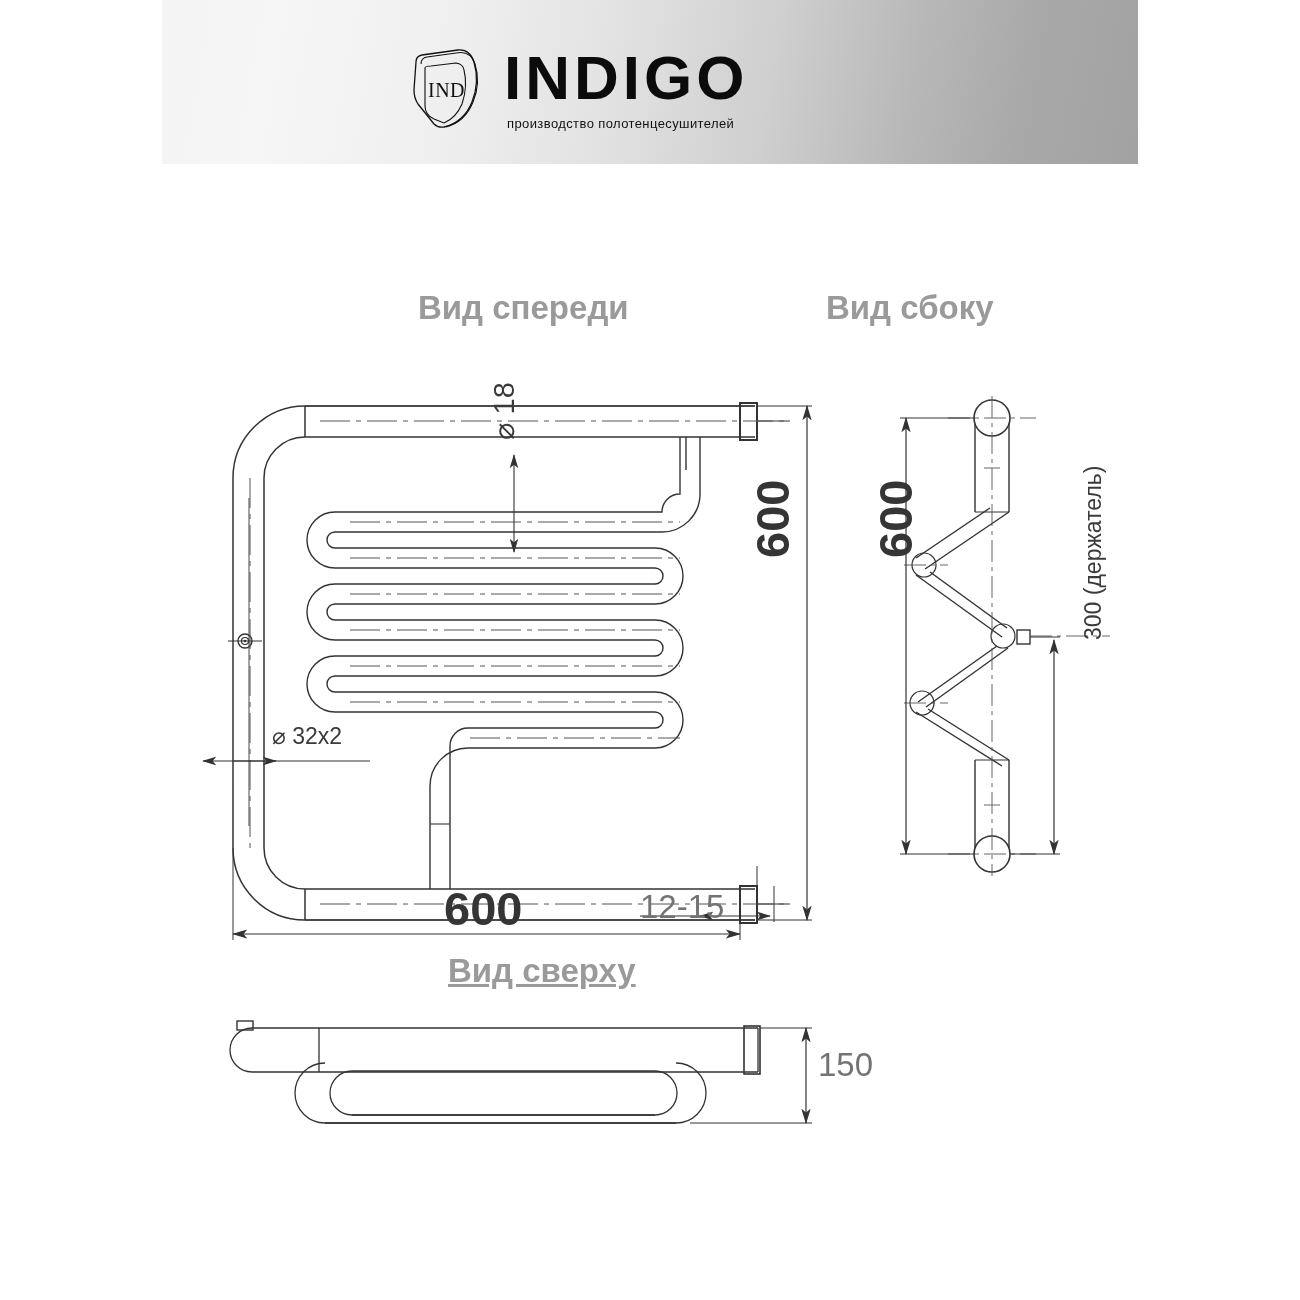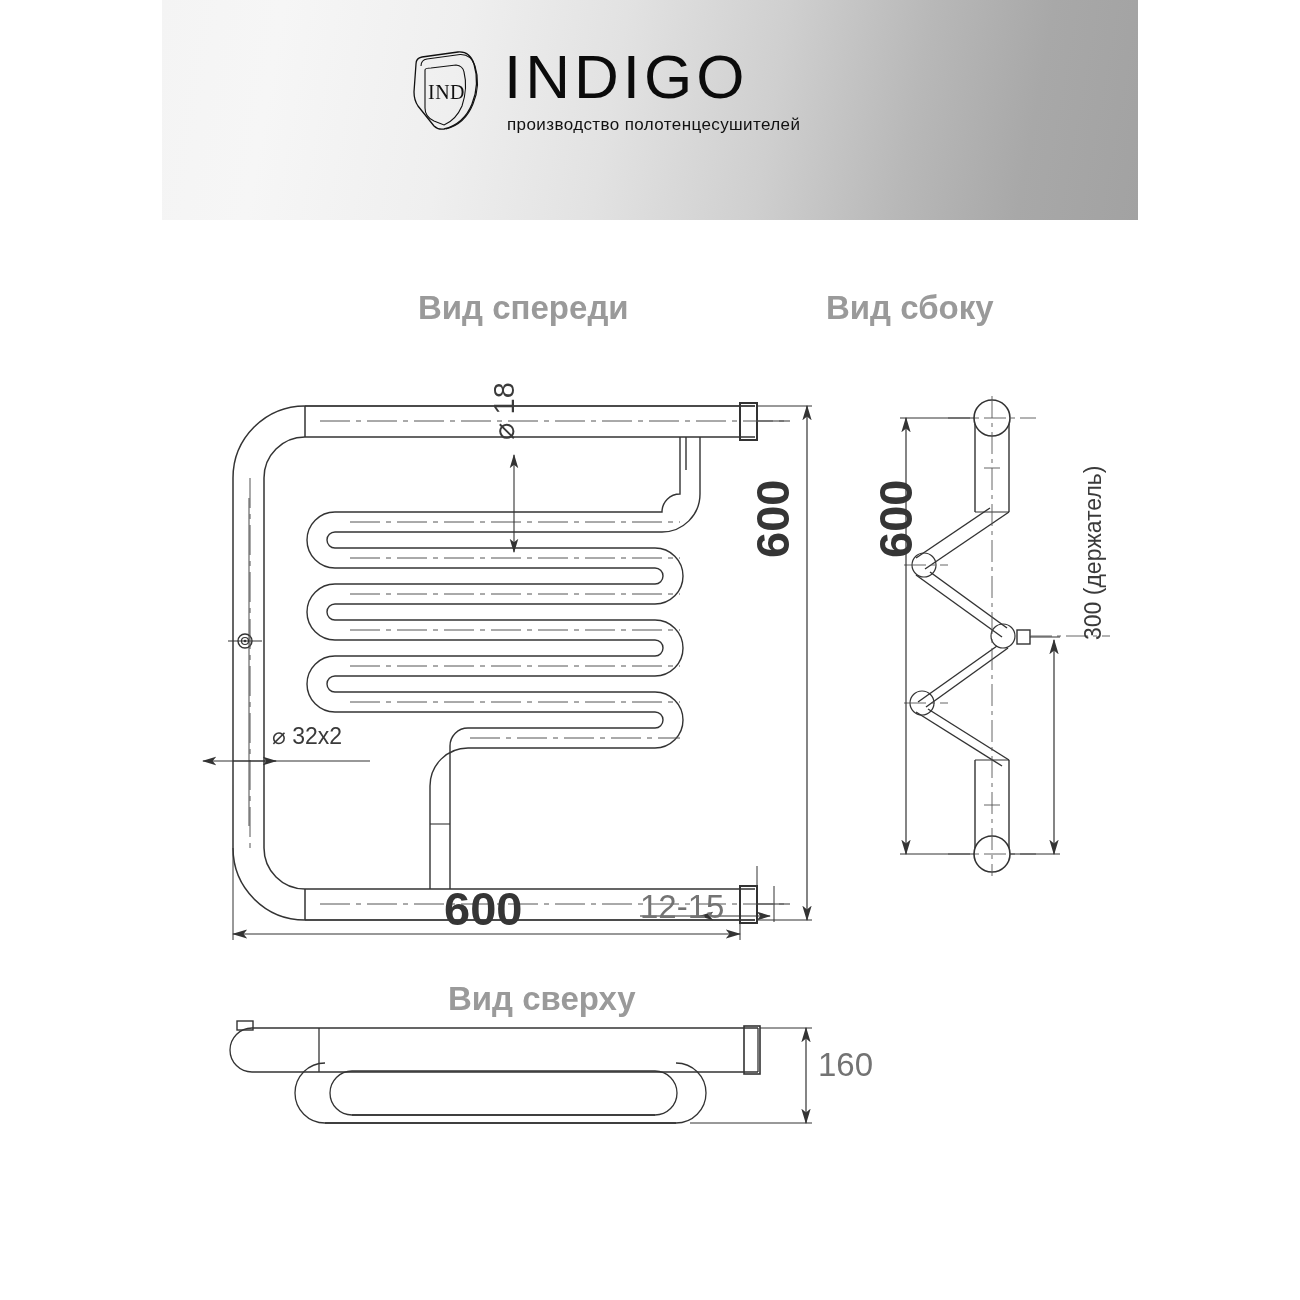--- a/index.html
+++ b/index.html
@@ -8,61 +8,61 @@
     background:#ffffff;
     font-family:"Liberation Sans", sans-serif;
     position:relative;
     overflow:hidden;
   }
 
   
   #header-banner{
     position:absolute;
     left:162px; top:0px;
-    width:976px; height:220px;
+    width:976px; height:164px;
     background:linear-gradient(100deg,
         #f4f4f4 0%, #f6f6f6 12%, #efefef 30%,
         #e2e2e2 46%, #cfcfcf 62%, #b8b8b8 76%,
         #a8a8a8 88%, #a2a2a2 100%);
   }
   #logo-row{
     position:absolute;
     left:238px; top:46px;
     display:flex; align-items:center; gap:18px;
   }
   #logo-mark{ width:86px; height:86px; position:relative; }
   #logo-text-block{ display:flex; flex-direction:column; }
   #brand-name{
     font-size:62px; line-height:62px;
     letter-spacing:4px;
-    font-weight:400;
+    font-weight:700;
     color:#0b0b0b;
     font-family:"Liberation Sans", sans-serif;
   }
   #brand-tagline{
-    font-size:17px;
+    font-size:13px;
     letter-spacing:0.4px;
     color:#111;
     margin-top:7px;
     margin-left:3px;
     font-family:"Liberation Sans", sans-serif;
   }
 
   
   .view-title{
     position:absolute;
     color:#9a9a9a;
     font-size:33px;
     font-weight:bold;
     font-family:"Liberation Sans", sans-serif;
     white-space:nowrap;
   }
   #title-front{ left:418px; top:289px; }
   #title-side{  left:826px; top:289px; }
-  #title-top{   left:448px; top:980px; }
+  #title-top{   left:448px; top:952px;text-decoration:underline; }
 
   
   #drawing{
     position:absolute;
     left:0; top:0;
     width:1300px; height:1300px;
     pointer-events:none;
   }
 
   
@@ -337,19 +337,19 @@
 </svg>
 
 <div class="dim-text dim-big" id="dim-600-front-v">600</div>
 
 <div class="dim-text dim-big" id="dim-600-side-v">600</div>
 
 <div class="dim-text dim-big" id="dim-600-front-h">600</div>
 
 <div class="dim-text dim-mid" id="dim-1215">12-15</div>
 
-<div class="dim-text dim-mid" id="dim-110">160</div>
+<div class="dim-text dim-mid" id="dim-110">150</div>
 
 <div class="dim-text dim-small" id="dim-300">300 (держатель)</div>
 
 <div class="dim-text" id="dim-d18">⌀ 18</div>
 
 <div class="dim-text" id="dim-d32">⌀ 32x2</div>
 
 </body></html>

